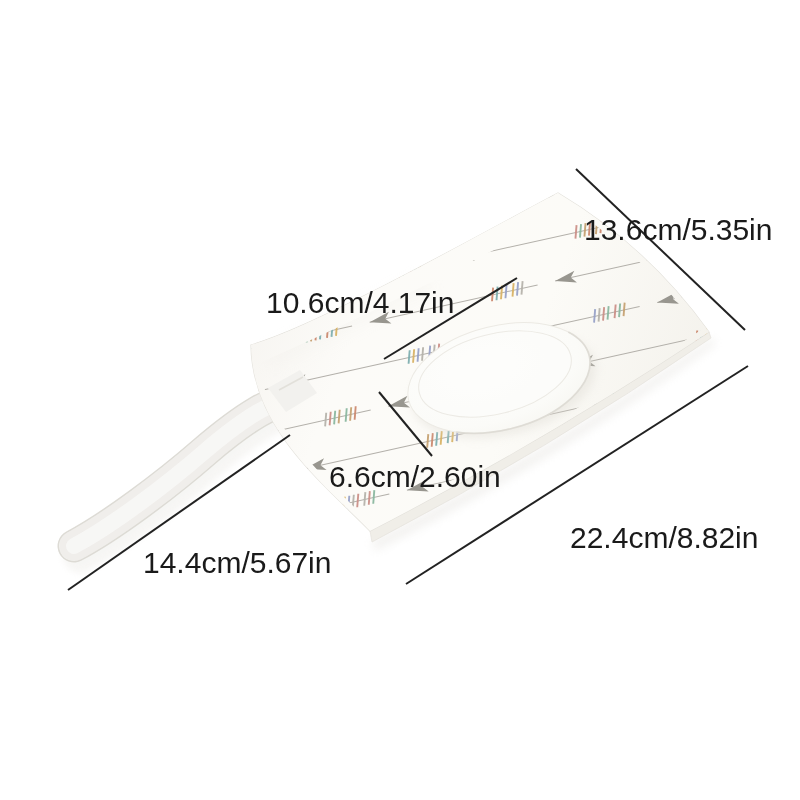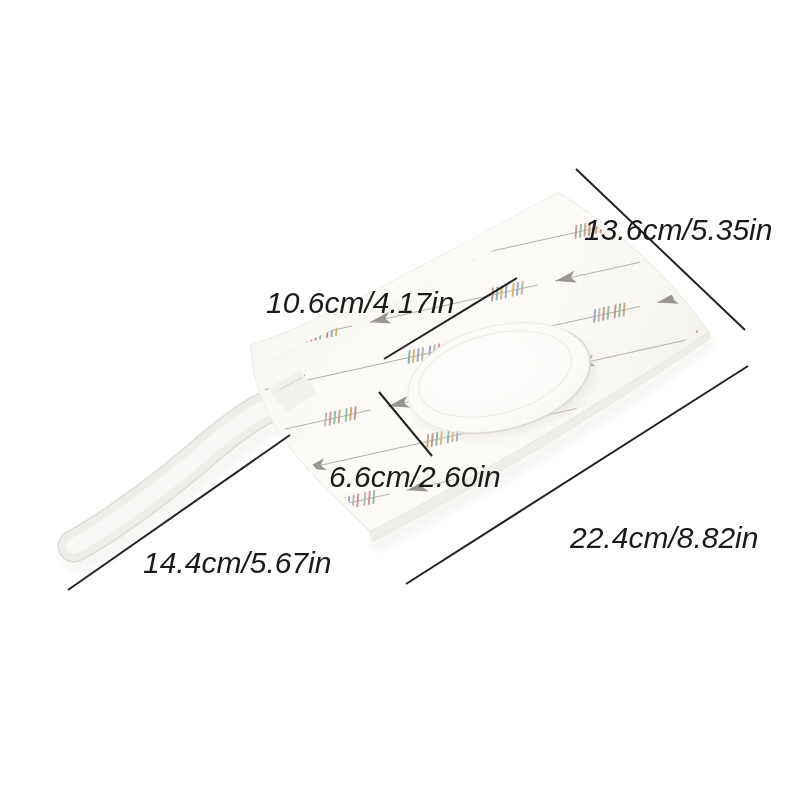--- a/index.html
+++ b/index.html
@@ -1,14 +1,14 @@
 <!DOCTYPE html>
 <html><head><meta charset="utf-8"><style>
 html,body{margin:0;padding:0;background:#fff;}
-.wrap{width:800px;height:604px;position:relative;overflow:hidden;background:#ffffff;font-style:italic;}
+.wrap{width:800px;height:604px;position:relative;overflow:hidden;background:#ffffff;}
 text{font-family:"Liberation Sans",sans-serif;fill:#1a1a1a;}
 </style></head><body>
 <div class="wrap">
 <svg width="800" height="800" viewBox="0 0 800 800">
 <defs>
 <linearGradient id="faceg" x1="251" y1="260" x2="709" y2="430" gradientUnits="userSpaceOnUse">
           <stop offset="0" stop-color="#F6F4F0"></stop>
           <stop offset="0.25" stop-color="#FCFBF8"></stop>
           <stop offset="0.6" stop-color="#FCFBF7"></stop>
           <stop offset="1" stop-color="#F3F1EB"></stop>

